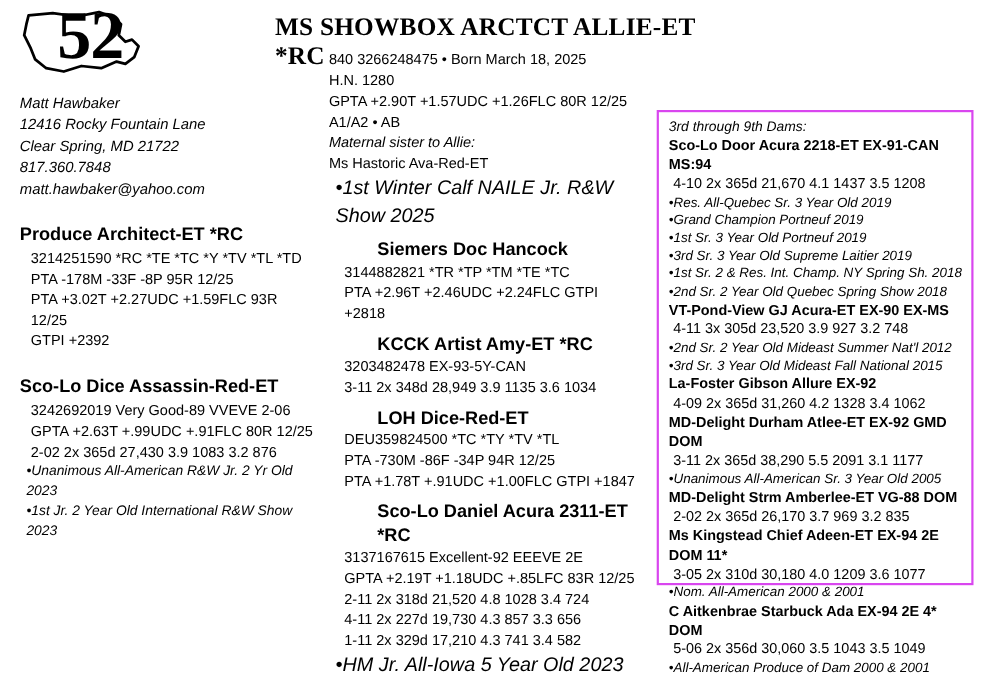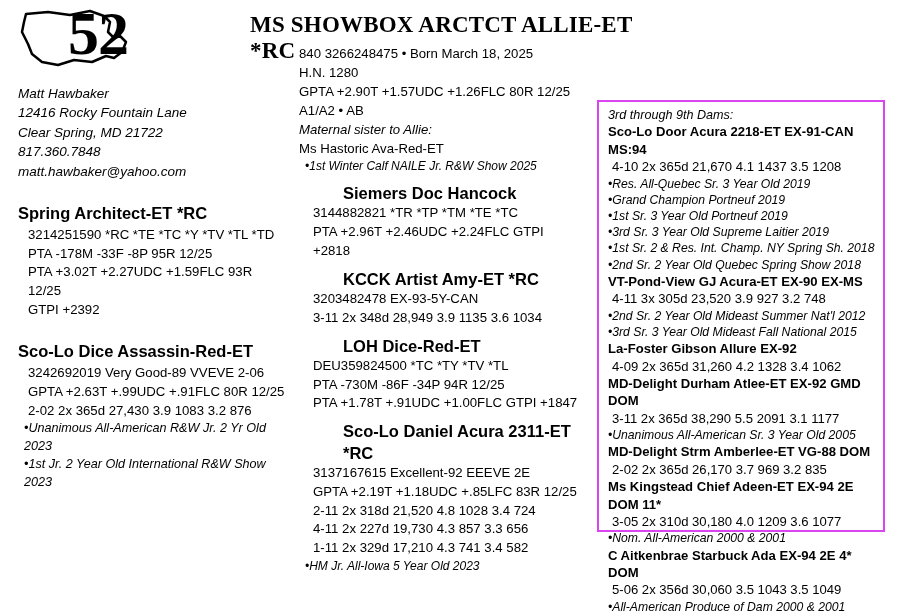--- a/index.html
+++ b/index.html
@@ -32,21 +32,21 @@
     width: 150px;
     height: 62px;
   }
   .lot-badge svg {
     position: absolute;
     left: 0;
     top: 0;
   }
   .lot-number {
     position: absolute;
-    left: 50px;
+    left: 34px;
     top: -6px;
     font-family: "Liberation Serif", serif;
     font-weight: bold;
     font-size: 62px;
     letter-spacing: -1px;
     line-height: 1;
   }
   .owner-block {
     margin-top: 14px;
     font-style: italic;
@@ -99,21 +99,21 @@
   .c-line {
     font-size: 13.2px;
     line-height: 1.44;
   }
   .c-line-ital {
     font-size: 13.2px;
     line-height: 1.44;
     font-style: italic;
   }
   .c-note {
-    font-size: 12px;
+    font-size: 18px;
     font-style: italic;
     line-height: 1.42;
     padding-left: 6px;
   }
   .c-head {
     font-weight: bold;
     font-size: 16.5px;
     line-height: 1.3;
     margin-top: 8px;
     padding-left: 8px;
@@ -175,21 +175,21 @@
 
     <div class="owner-block">
       <div>Matt Hawbaker</div>
       <div>12416 Rocky Fountain Lane</div>
       <div>Clear Spring, MD 21722</div>
       <div>817.360.7848</div>
       <div>matt.hawbaker@yahoo.com</div>
     </div>
 
     <div class="sire-section">
-      <div class="sire-title">Spring Architect-ET *RC</div>
+      <div class="sire-title">Produce Architect-ET *RC</div>
       <div class="sire-line">3214251590  *RC *TE *TC *Y *TV *TL *TD</div>
       <div class="sire-line">PTA -178M -33F -8P 95R 12/25</div>
       <div class="sire-line">PTA +3.02T +2.27UDC +1.59FLC 93R 12/25</div>
       <div class="sire-line">GTPI +2392</div>
     </div>
 
     <div class="sire-section">
       <div class="sire-title">Sco-Lo Dice Assassin-Red-ET</div>
       <div class="sire-line">3242692019   Very Good-89 VVEVE  2-06</div>
       <div class="sire-line">GPTA +2.63T +.99UDC +.91FLC 80R 12/25</div>

